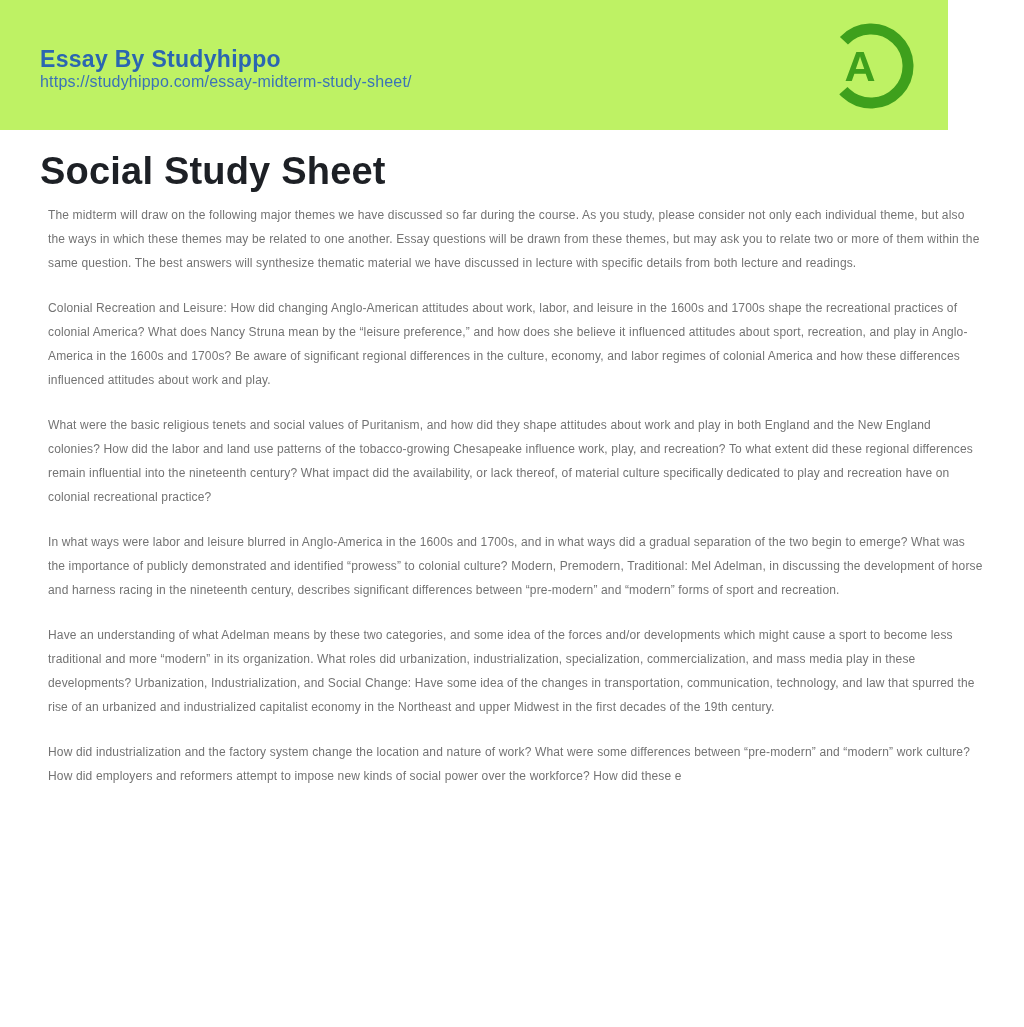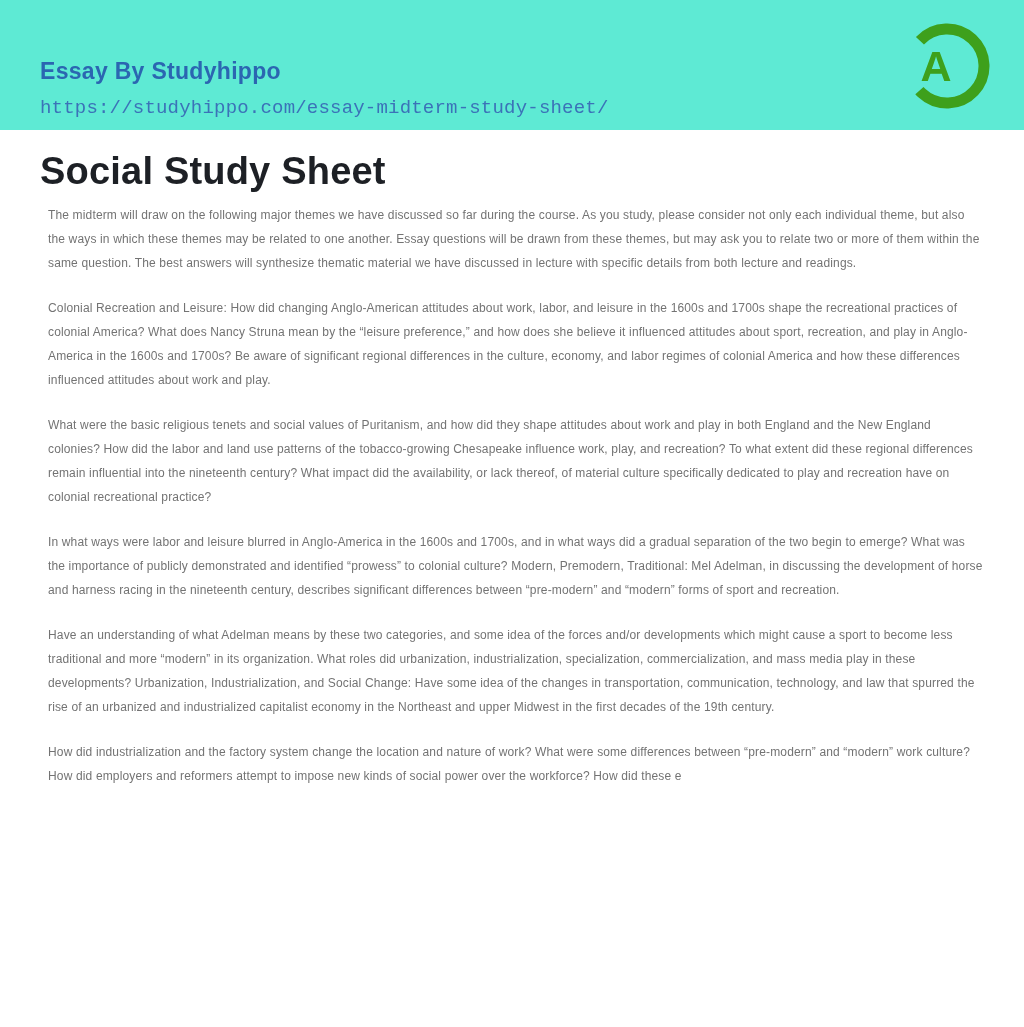--- a/index.html
+++ b/index.html
@@ -6,42 +6,40 @@
   html, body { margin: 0; padding: 0; }
   body {
     width: 1024px;
     height: 1027px;
     background: #ffffff;
     font-family: "Liberation Sans", "DejaVu Sans", sans-serif;
     overflow: hidden;
   }
   .header {
     position: relative;
-    width: 1024px;
+    width: 948px;
     height: 130px;
-    background: #5eead4;
-    padding: 16px 40px;
+    background: #bef264;
+    padding: 4px 40px;
   }
   .header-title {
     margin: 0;
     padding-top: 42px;
     font-size: 23px;
     font-weight: 700;
     letter-spacing: 0.3px;
     color: #2b66b1;
   }
   .header-url {
     display: inline-block;
-    margin-top: 12px;
-    font-size: 19px;
+    font-size: 16px;
     font-weight: 500;
     letter-spacing: 0.2px;
     color: #3b72b8;
     text-decoration: none;
-    font-family: Liberation Mono, monospace;
   }
   .logo {
     position: absolute;
     top: 20px;
     right: 34px;
     width: 86px;
     height: 92px;
   }
   .content {
     padding: 0 40px;

